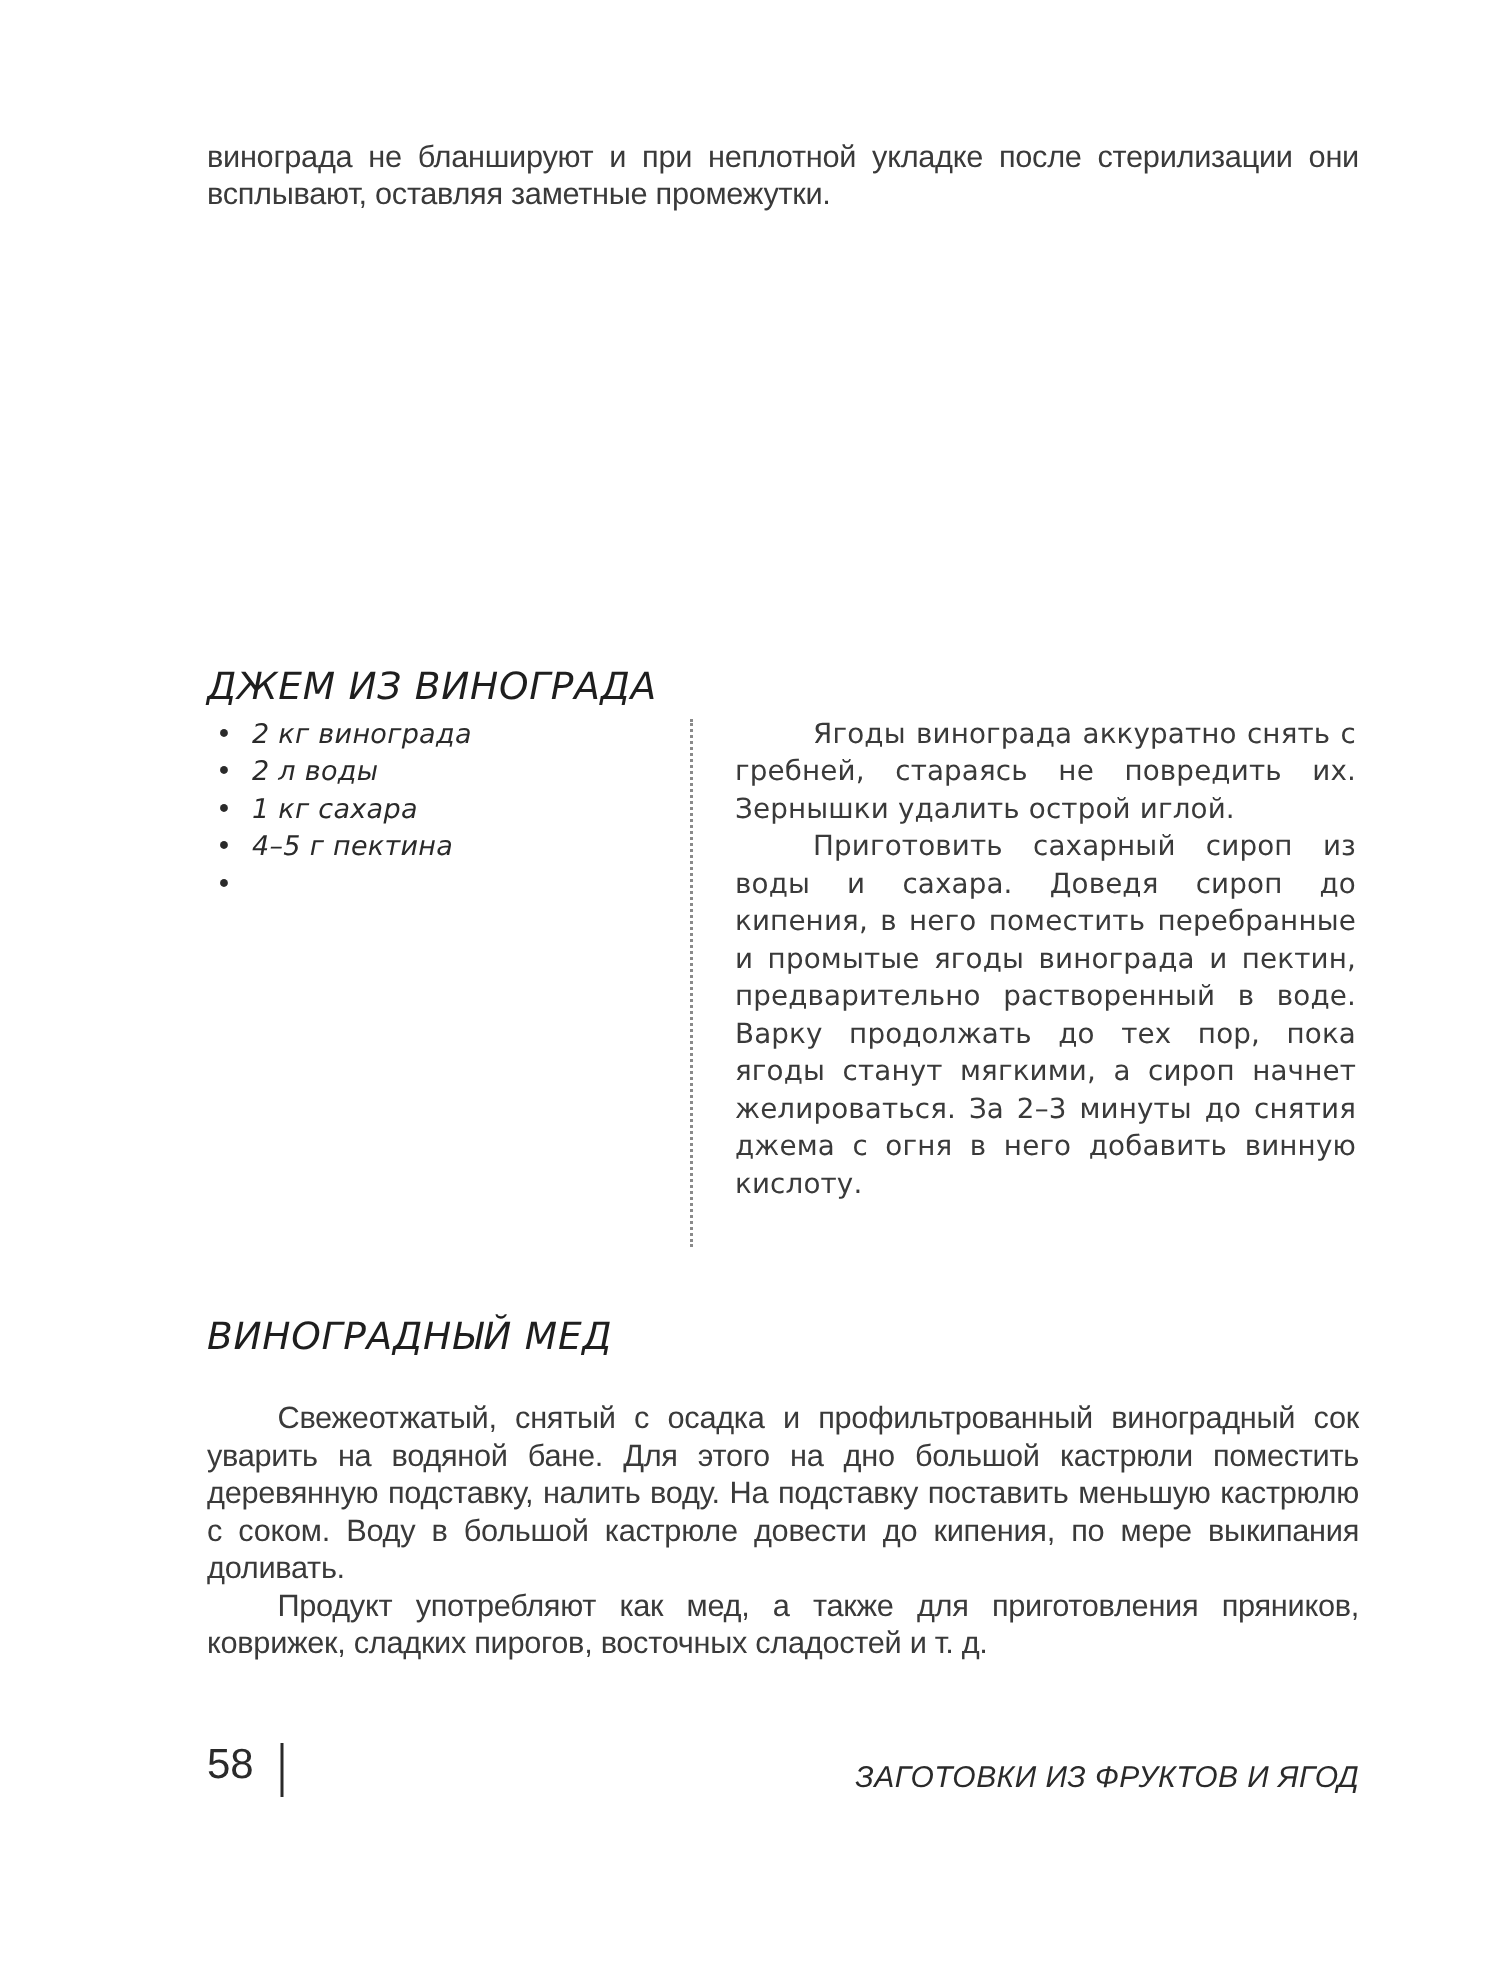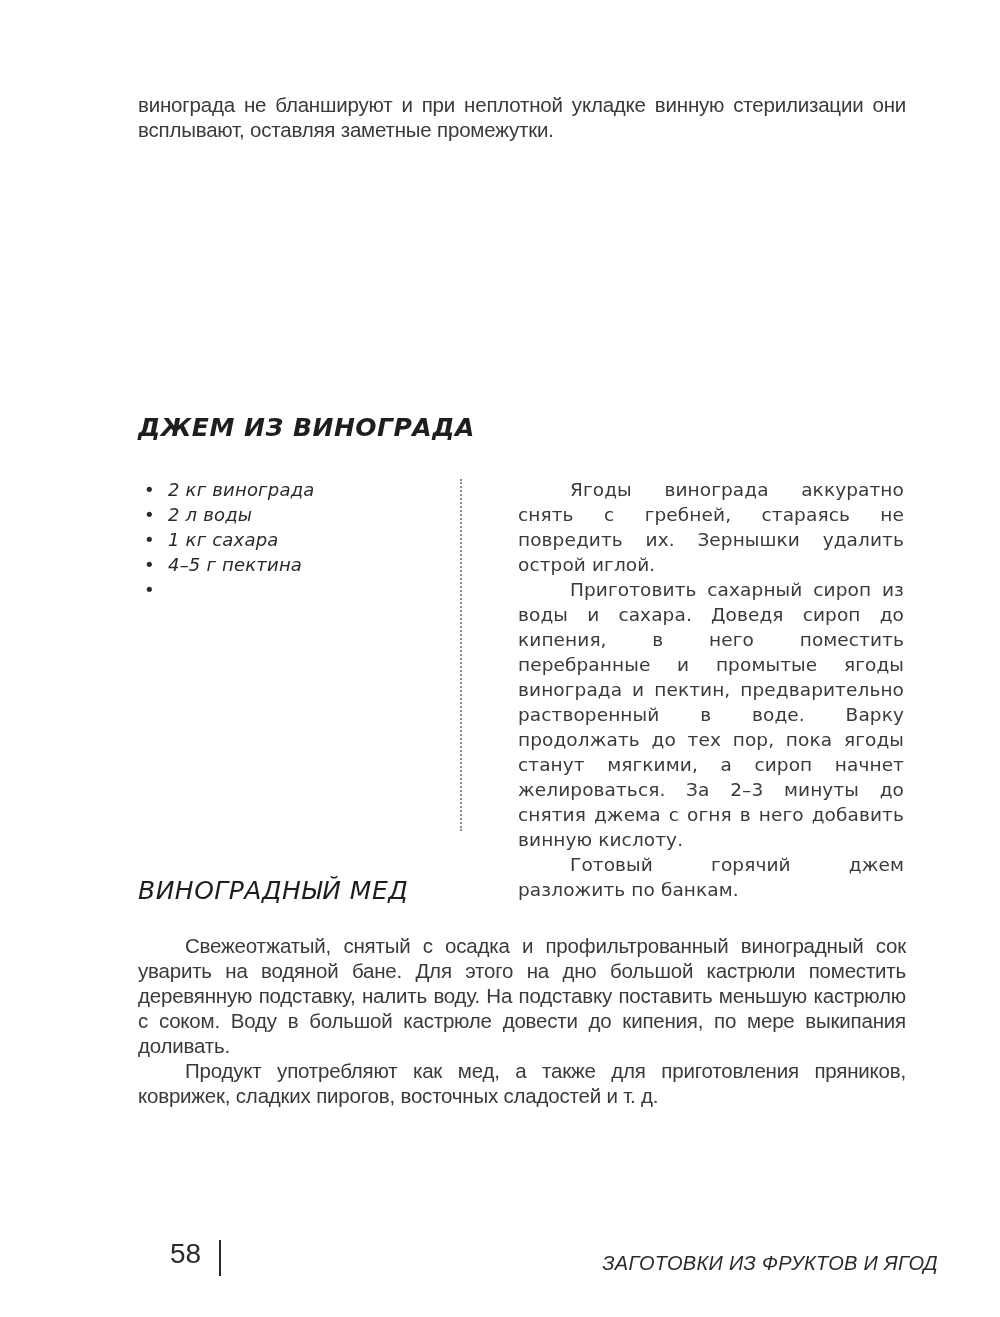--- a/index.html
+++ b/index.html
@@ -5,61 +5,60 @@
     html, body { margin: 0; padding: 0; background: #ffffff; }
     body { width: 1000px; height: 1317px; position: relative; overflow: hidden;
       font-family: "Liberation Sans", sans-serif; color: #3a3a3a; }
     .page { position: absolute; left: 138px; top: 92px; width: 768px; }
     .p { font-size: 20.5px; line-height: 25px; text-align: justify; margin: 0;
       letter-spacing: -0.2px; }
     .ind { text-indent: 47px; }
     .lastline { text-align-last: left; }
     h2 { font-family: "DejaVu Sans", sans-serif; font-style: italic; font-weight: normal;
       font-size: 25px; letter-spacing: 0.5px; color: #1e1e1e; margin: 0; position: absolute; left: 138px; }
-    .h-jam { top: 413px; font-weight: bold; }
+    .h-jam { top: 443px; }
     .h-honey { top: 876px; }
     .cols { position: absolute; left: 138px; top: 477px; width: 768px; height: 355px; }
     .ingredients { position: absolute; left: 6px; top: 0; width: 300px; list-style: none; margin: 0; padding: 0; }
     .ingredients li { font-family: "DejaVu Sans", sans-serif; font-style: italic; font-size: 18px;
       line-height: 25px; color: #2a2a2a; position: relative; padding-left: 24px; letter-spacing: 0.2px; }
     .ingredients li .bullet { position: absolute; left: 0; top: 0; font-style: normal; }
     .divider { position: absolute; left: 322px; top: 2px; height: 352px; width: 0;
       border-left: 2px dotted #8a8a8a; }
     .method { position: absolute; left: 352px; top: 0; width: 414px; }
     .method .p { font-family: "DejaVu Sans", sans-serif; font-size: 18.5px; letter-spacing: 0.1px; }
-    .method .ind { text-indent: 52px; margin-left: 28px; }
+    .method .ind { text-indent: 52px; }
     .honey { position: absolute; left: 138px; top: 933px; width: 768px; }
-    .footer { position: absolute; left: 138px; top: 1238px; width: 768px; height: 40px; margin-left: 32px; }
+    .footer { position: absolute; left: 138px; top: 1160px; width: 768px; height: 40px; }
     .pageno { position: absolute; left: 0; top: 0; font-size: 28px; color: #2a2a2a; }
     .pipe { position: absolute; left: 49px; top: 2px; width: 2px; height: 36px; background: #2a2a2a; }
     .running { position: absolute; right: 0; top: 14px; font-style: italic; font-size: 20px;
       letter-spacing: 0.3px; color: #2a2a2a; }
   </style>
 </head>
 <body>
 
 <div class="page">
-  <p class="p lastline">винограда не бланшируют и при неплотной укладке винную стерилизации они всплывают, оставляя заметные промежутки.</p>
+  <p class="p lastline">винограда не бланшируют и при неплотной укладке после стерилизации они всплывают, оставляя заметные промежутки.</p>
 </div>
 
 <h2 class="h-jam">ДЖЕМ ИЗ ВИНОГРАДА</h2>
 
 <div class="cols">
   <ul class="ingredients">
     <li><span class="bullet">•</span><span>2 кг винограда</span></li>
     <li><span class="bullet">•</span><span>2 л воды</span></li>
     <li><span class="bullet">•</span><span>1 кг сахара</span></li>
     <li><span class="bullet">•</span><span>4–5 г пектина</span></li>
     <li><span class="bullet">•</span></li>
   </ul>
   <div class="divider"></div>
   <div class="method">
     <p class="p ind lastline">Ягоды винограда аккуратно снять с гребней, стараясь не повредить их. Зернышки удалить острой иглой.</p>
     <p class="p ind lastline">Приготовить сахарный сироп из воды и сахара. Доведя сироп до кипения, в него поместить перебранные и промытые ягоды винограда и пектин, предварительно растворенный в воде. Варку продолжать до тех пор, пока ягоды станут мягкими, а сироп начнет желироваться. За 2–3 минуты до снятия джема с огня в него добавить винную кислоту.</p>
-    <p class="p ind lastline">Готовый горячий джем разложить по банкам.</p>
   </div>
 </div>
 
 <h2 class="h-honey">ВИНОГРАДНЫЙ МЕД</h2>
 
 <div class="honey">
   <p class="p ind lastline">Свежеотжатый, снятый с осадка и профильтрованный виноградный сок уварить на водяной бане. Для этого на дно большой кастрюли поместить деревянную подставку, налить воду. На подставку поставить меньшую кастрюлю с соком. Воду в большой кастрюле довести до кипения, по мере выкипания доливать.</p>
   <p class="p ind lastline">Продукт употребляют как мед, а также для приготовления пряников, коврижек, сладких пирогов, восточных сладостей и т. д.</p>
 </div>
 

